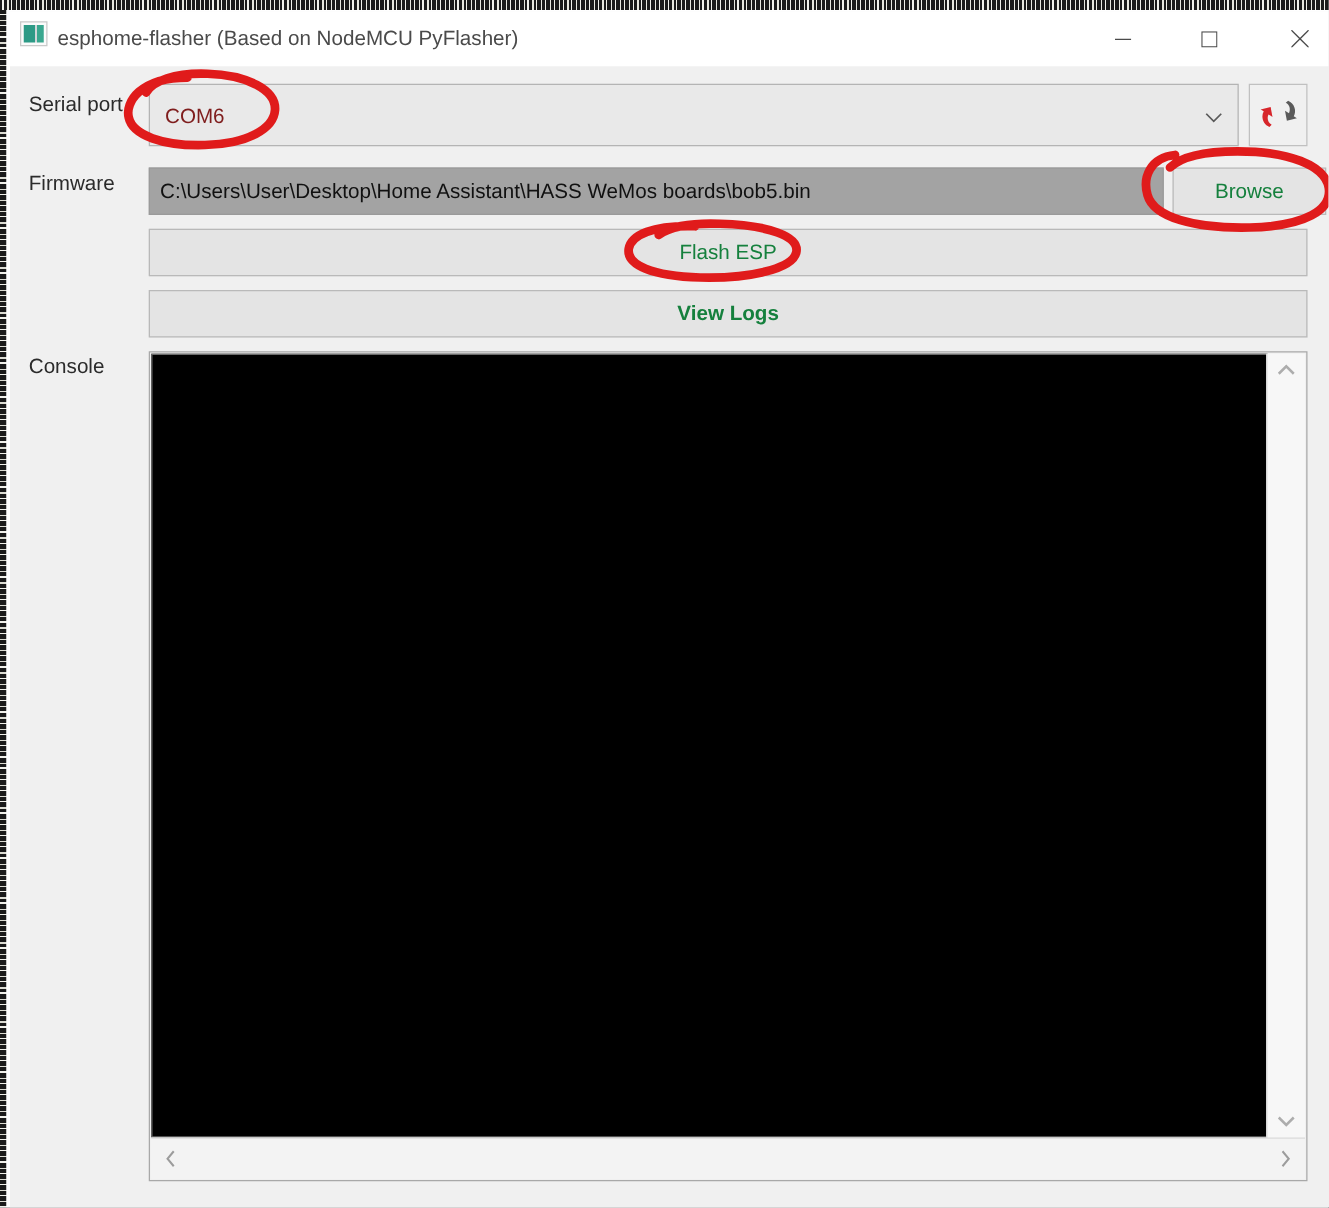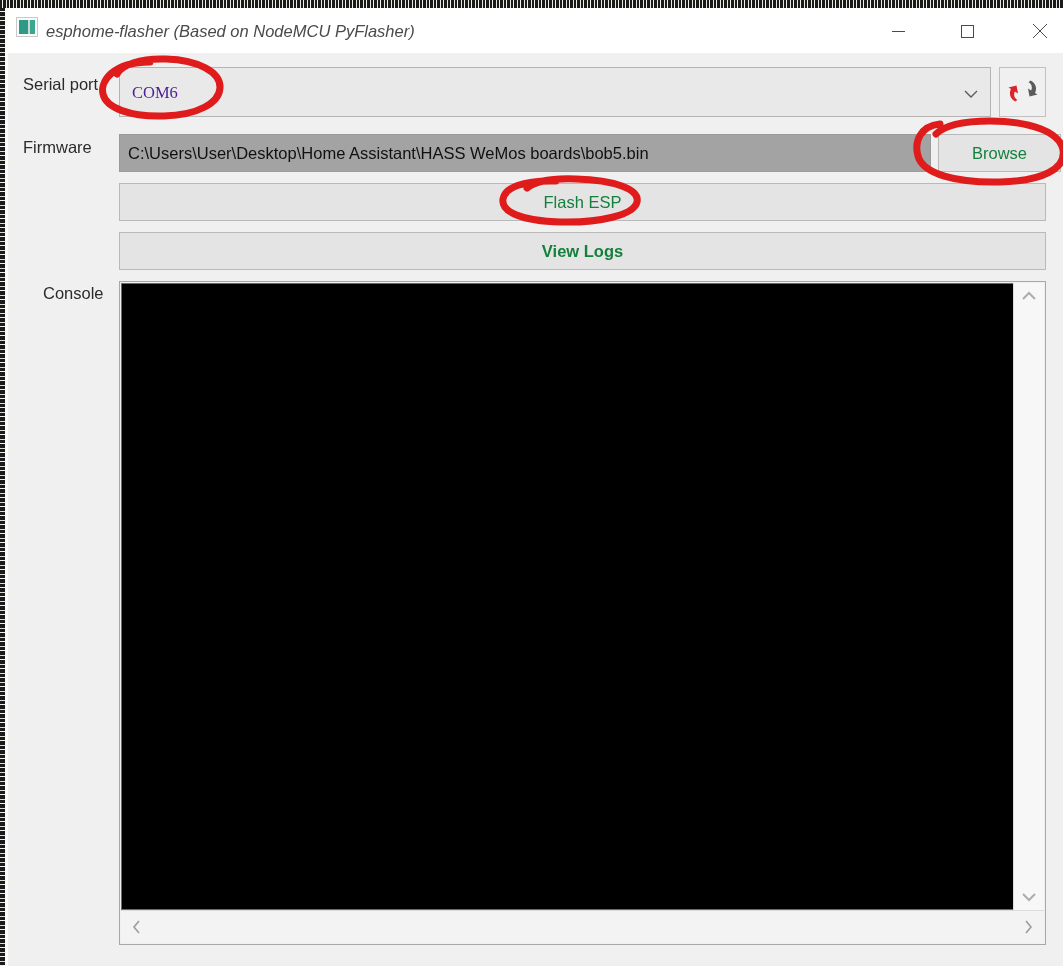--- a/index.html
+++ b/index.html
@@ -59,21 +59,20 @@
     border-top: 1px solid #ffffff;
   }
 
   
   .titlebar {
     position: absolute;
     left: 0; top: 0;
     width: 1055px;
     height: 44px;
     background: #ffffff;
-    font-style: italic;
   }
   .app-icon {
     position: absolute;
     left: 8px;
     top: 8px;
     width: 22px;
     height: 20px;
     background: #fbfbfb;
     border: 1px solid #c9c9c9;
     box-sizing: border-box;
@@ -116,42 +115,41 @@
 
   
   .label {
     position: absolute;
     font-size: 16.5px;
     color: #2b2b2b;
     white-space: nowrap;
   }
   .lbl-serial   { left: 15px; top: 66px; }
   .lbl-firmware { left: 15px; top: 129px; }
-  .lbl-console  { left: 15px; top: 275px; margin-left: 20px; }
+  .lbl-console  { left: 15px; top: 275px; }
 
   .combo {
     position: absolute;
     left: 111px;
     top: 58px;
     width: 872px;
     height: 50px;
     background: #e9e9e9;
     border: 1px solid #b4b4b4;
     box-sizing: border-box;
     cursor: default;
   }
   .combo-value {
     position: absolute;
     left: 12px;
     top: 0;
     height: 50px;
     line-height: 50px;
     font-size: 16.5px;
-    color: #4c1d95;
-    font-family: Liberation Serif, serif;
+    color: #7f1d1d;
   }
   .combo-arrow {
     position: absolute;
     right: 10px;
     top: 17px;
     width: 18px;
     height: 18px;
   }
 
   .refresh-btn {

